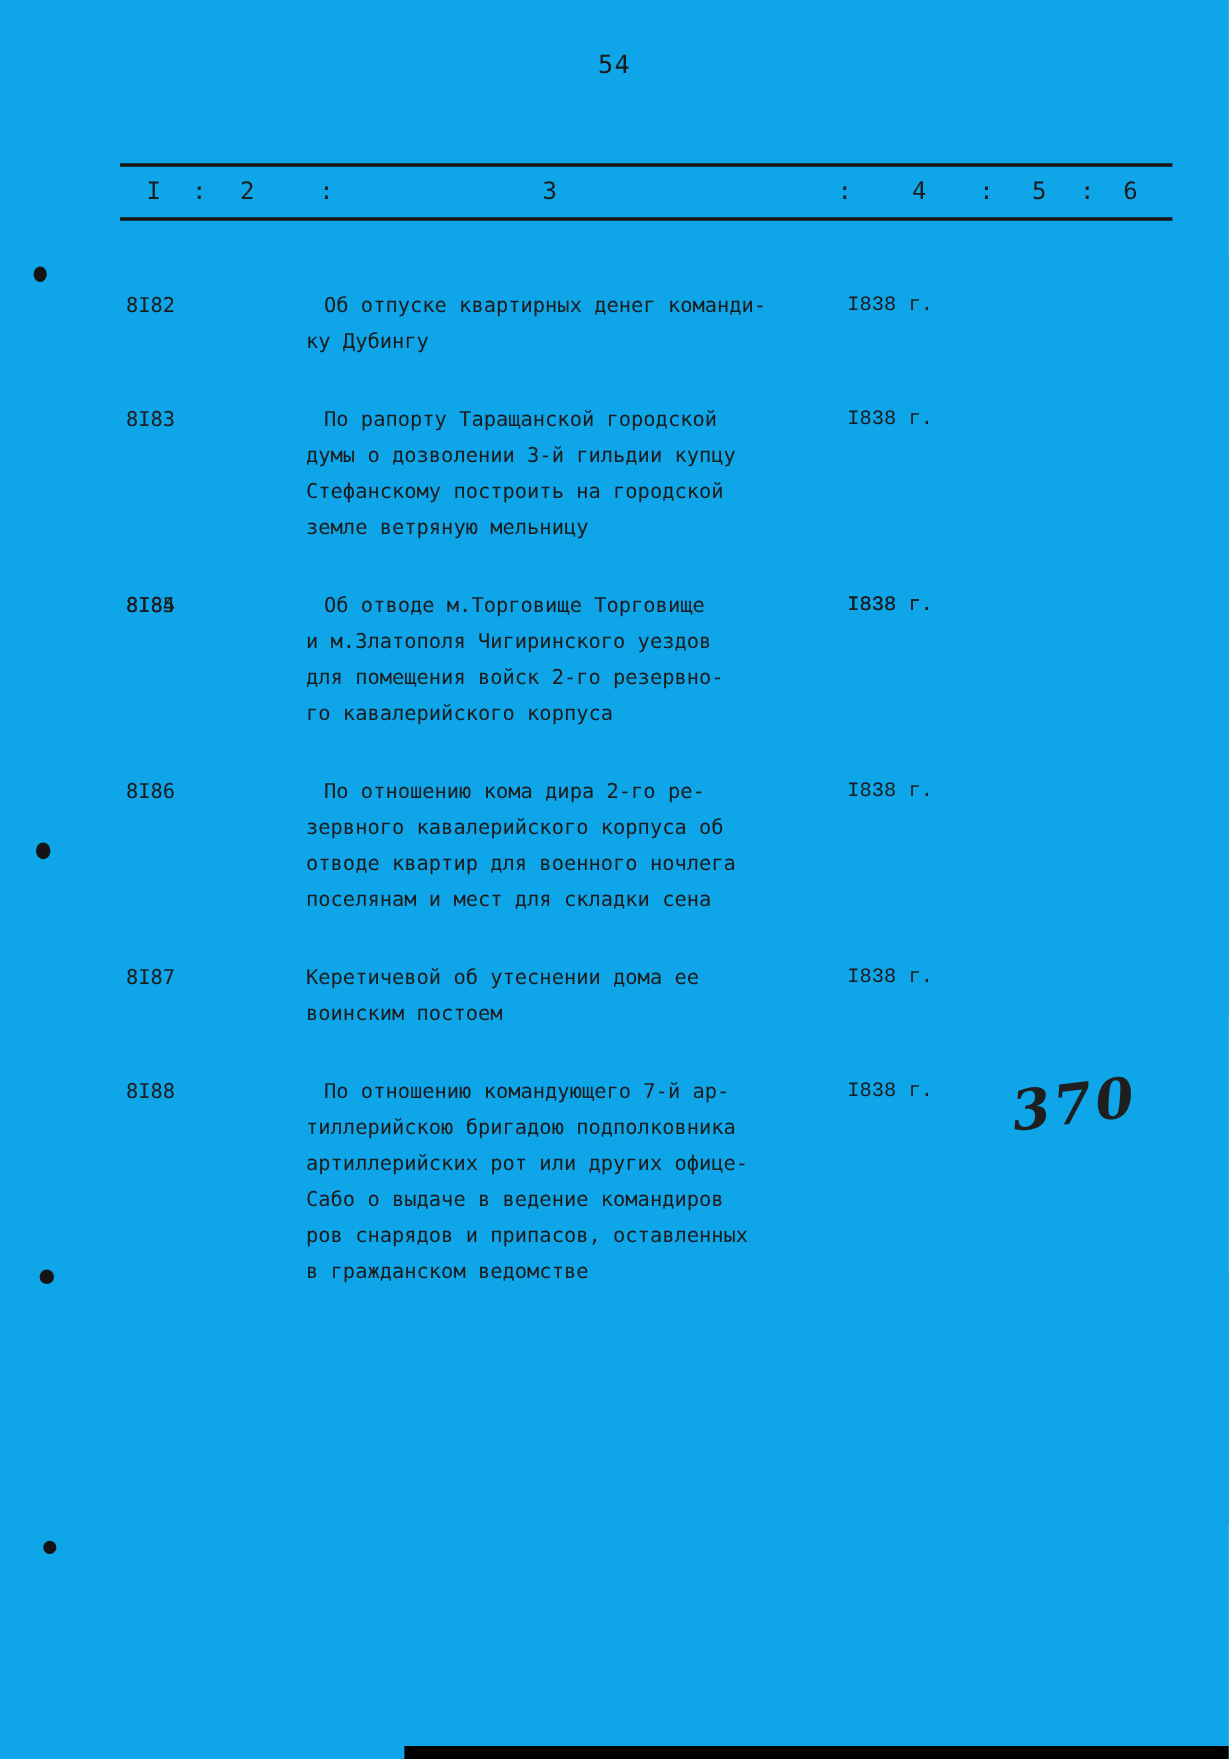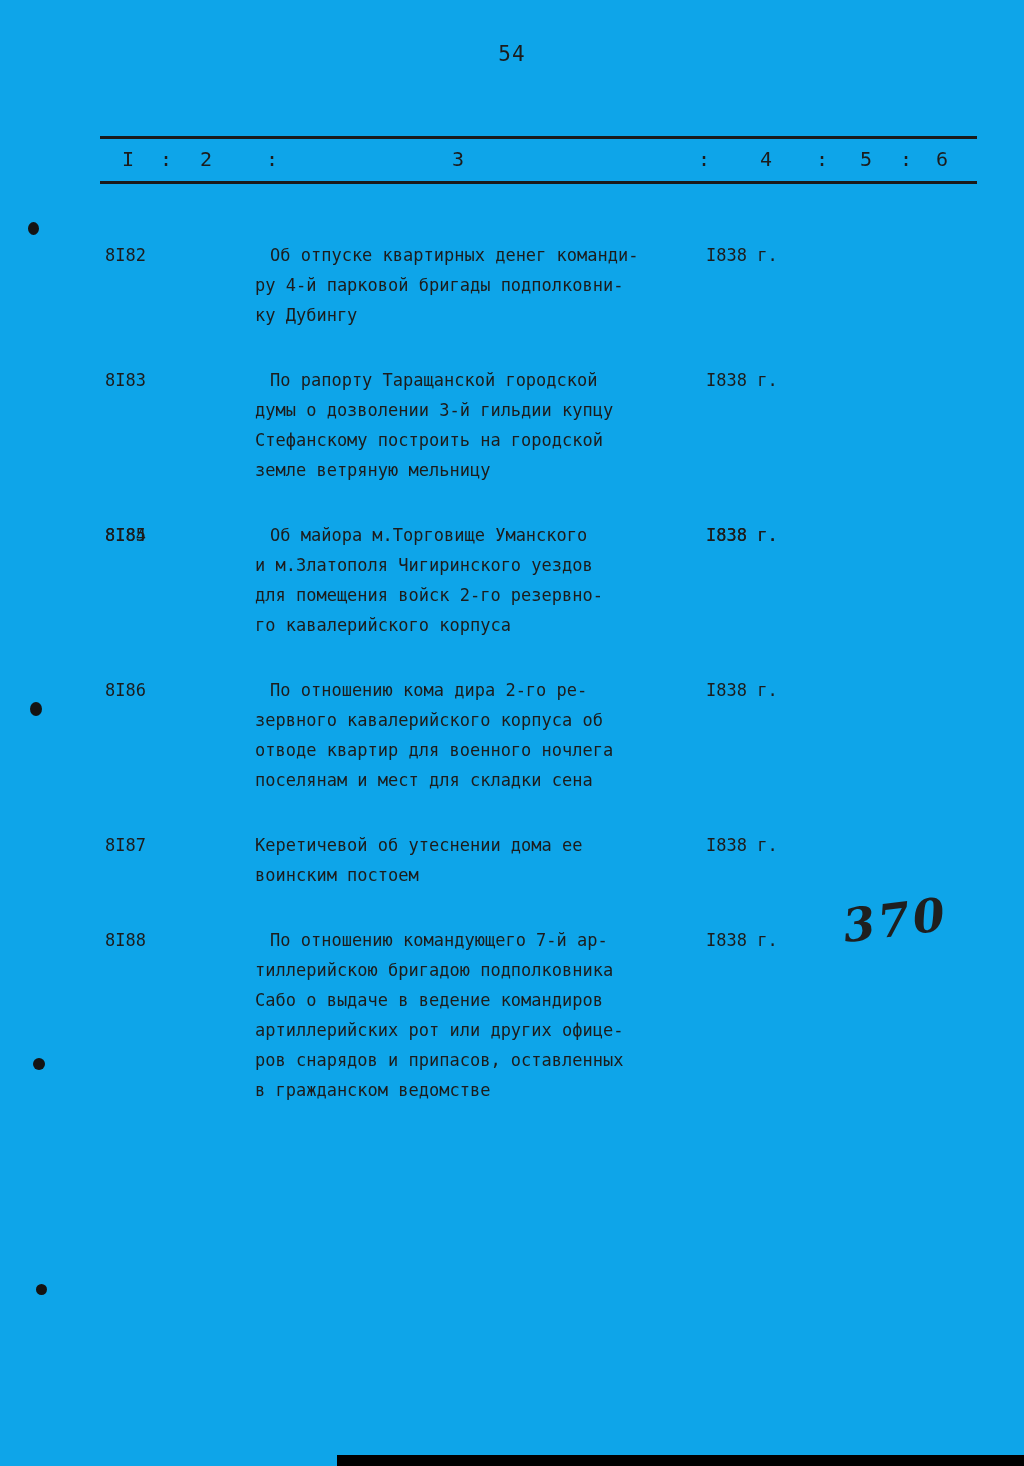--- a/index.html
+++ b/index.html
@@ -68,20 +68,21 @@
     width: 455px;
     margin-top: 28px;
   }
   .line { white-space: nowrap; }
   .line.first { text-indent: 15px; }
   .entry-year {
     position: absolute;
     left: 706px;
     top: 0;
     white-space: nowrap;
+    font-family: Liberation Mono, monospace;
   }
   .handwritten {
     position: absolute;
     top: 893px;
     left: 843px;
     font-family: "DejaVu Serif", serif;
     font-style: italic;
     font-size: 46px;
     font-weight: bold;
     color: #1f1f1f;
@@ -126,21 +127,20 @@
     <span class="hs5">:</span>
     <span class="hc6">6</span>
   </div>
 
   <div class="entries">
 
     <div class="entry">
       <div class="entry-no">8I82</div>
       <div class="entry-desc">
         <div class="line first">Об отпуске квартирных денег команди-</div>
-        <div class="line">ру 4-й парковой бригады подполковни-</div>
         <div class="line">ку Дубингу</div>
       </div>
       <div class="entry-year">I838 г.</div>
     </div>
 
     <div class="entry">
       <div class="entry-no">8I83</div>
       <div class="entry-desc">
         <div class="line first">По рапорту Таращанской городской</div>
         <div class="line">думы о дозволении 3-й гильдии купцу</div>
@@ -151,21 +151,21 @@
     </div>
 
     <div class="entry">
       <div class="entry-no">8I84</div>
       <div class="entry-year">I838 г.</div>
     </div>
 
     <div class="entry">
       <div class="entry-no">8I85</div>
       <div class="entry-desc">
-        <div class="line first">Об майора м.Торговище Уманского</div>
+        <div class="line first">Об отводе м.Торговище Торговище</div>
         <div class="line">и м.Златополя Чигиринского уездов</div>
         <div class="line">для помещения войск 2-го резервно-</div>
         <div class="line">го кавалерийского корпуса</div>
       </div>
       <div class="entry-year">I838 г.</div>
     </div>
 
     <div class="entry">
       <div class="entry-no">8I86</div>
       <div class="entry-desc">
@@ -184,22 +184,22 @@
         <div class="line">воинским постоем</div>
       </div>
       <div class="entry-year">I838 г.</div>
     </div>
 
     <div class="entry">
       <div class="entry-no">8I88</div>
       <div class="entry-desc">
         <div class="line first">По отношению командующего 7-й ар-</div>
         <div class="line">тиллерийскою бригадою подполковника</div>
+        <div class="line">артиллерийских рот или других офице-</div>
         <div class="line">Сабо о выдаче в ведение командиров</div>
-        <div class="line">артиллерийских рот или других офице-</div>
         <div class="line">ров снарядов и припасов, оставленных</div>
         <div class="line">в гражданском ведомстве</div>
       </div>
       <div class="entry-year">I838 г.</div>
     </div>
 
   </div>
 
   <span class="handwritten">370</span>
 

